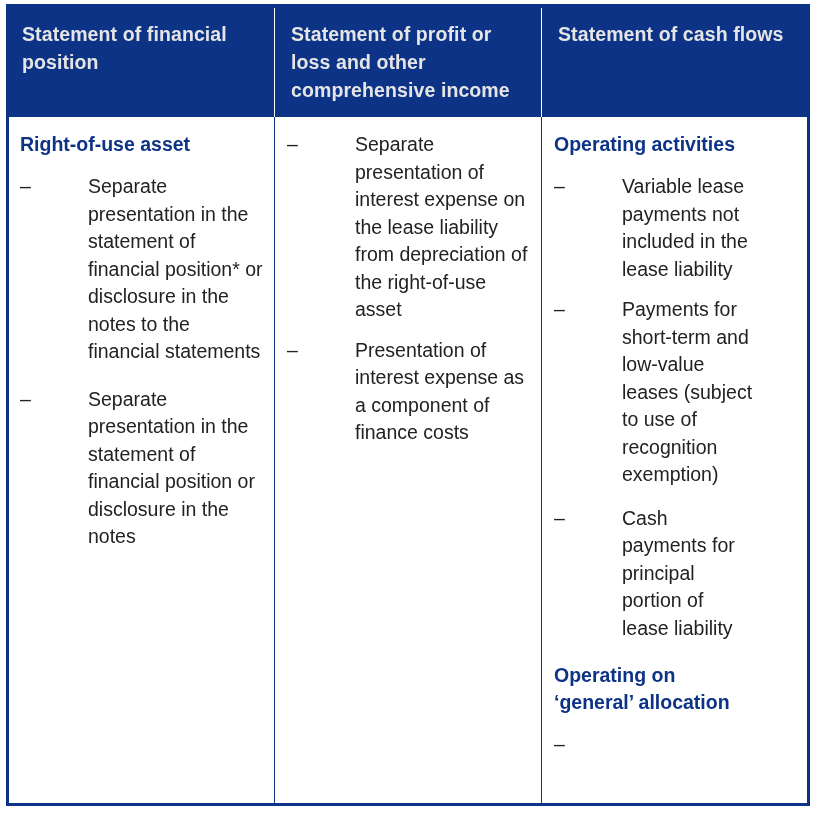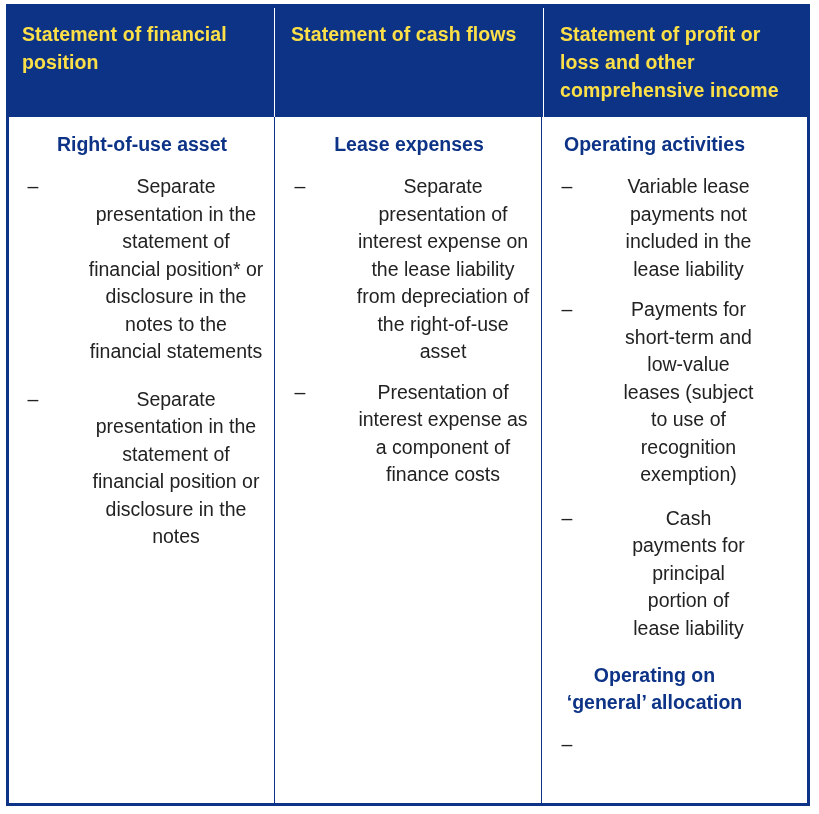--- a/index.html
+++ b/index.html
@@ -30,21 +30,21 @@
       left: -3px;
       top: 0;
       width: 804px;
       height: 113px;
       background: #0d3387;
       display: flex;
     }
     .hcell {
       box-sizing: border-box;
       padding: 16px 14px 0 16px;
-      color: #fde047;
+      color: #e5e5e5;
       font-weight: bold;
       font-size: 19.5px;
       line-height: 28px;
       letter-spacing: 0.1px;
     }
     .hcell.c1 { width: 268px; }
     .hcell.c2 { width: 267px; border-left: 1px solid #ffffff; margin-top: 4px; padding-top: 12px; height: 109px; }
     .hcell.c3 { width: 269px; border-left: 1px solid #ffffff; margin-top: 4px; padding-top: 12px; height: 109px; }
     .body {
       position: absolute;
@@ -83,31 +83,31 @@
     }
     .dash {
       width: 26px;
       flex: 0 0 26px;
       color: #222222;
     }
     .text {
       flex: 1;
       margin-left: 42px;
     }
-    .section { margin-bottom: 16px; text-align: center; }
+    .section { margin-bottom: 16px; }
     .section.gap-lg { margin-bottom: 20px; }
   </style>
 </head>
 <body>
 
 <div class="table">
   <div class="header">
     <div class="hcell c1">Statement of financial position</div>
+    <div class="hcell c2">Statement of profit or loss and other comprehensive income</div>
     <div class="hcell c3">Statement of cash flows</div>
-    <div class="hcell c2">Statement of profit or loss and other comprehensive income</div>
   </div>
 
   <div class="body">
 
     <div class="bcell c1">
       <div class="section gap-lg">
         <div class="subhead">Right-of-use asset</div>
         <ul class="items">
           <li class="item">
             <span class="dash">–</span>
@@ -120,21 +120,20 @@
           <li class="item">
             <span class="dash">–</span>
             <span class="text">Separate presentation in the statement of financial position or disclosure in the notes</span>
           </li>
         </ul>
       </div>
     </div>
 
     <div class="bcell c2">
       <div class="section">
-        <div class="subhead">Lease expenses</div>
         <ul class="items">
           <li class="item">
             <span class="dash">–</span>
             <span class="text">Separate presentation of interest expense on the lease liability from depreciation of the right-of-use asset</span>
           </li>
           <li class="item">
             <span class="dash">–</span>
             <span class="text">Presentation of interest expense as a component of finance costs</span>
           </li>
         </ul>

